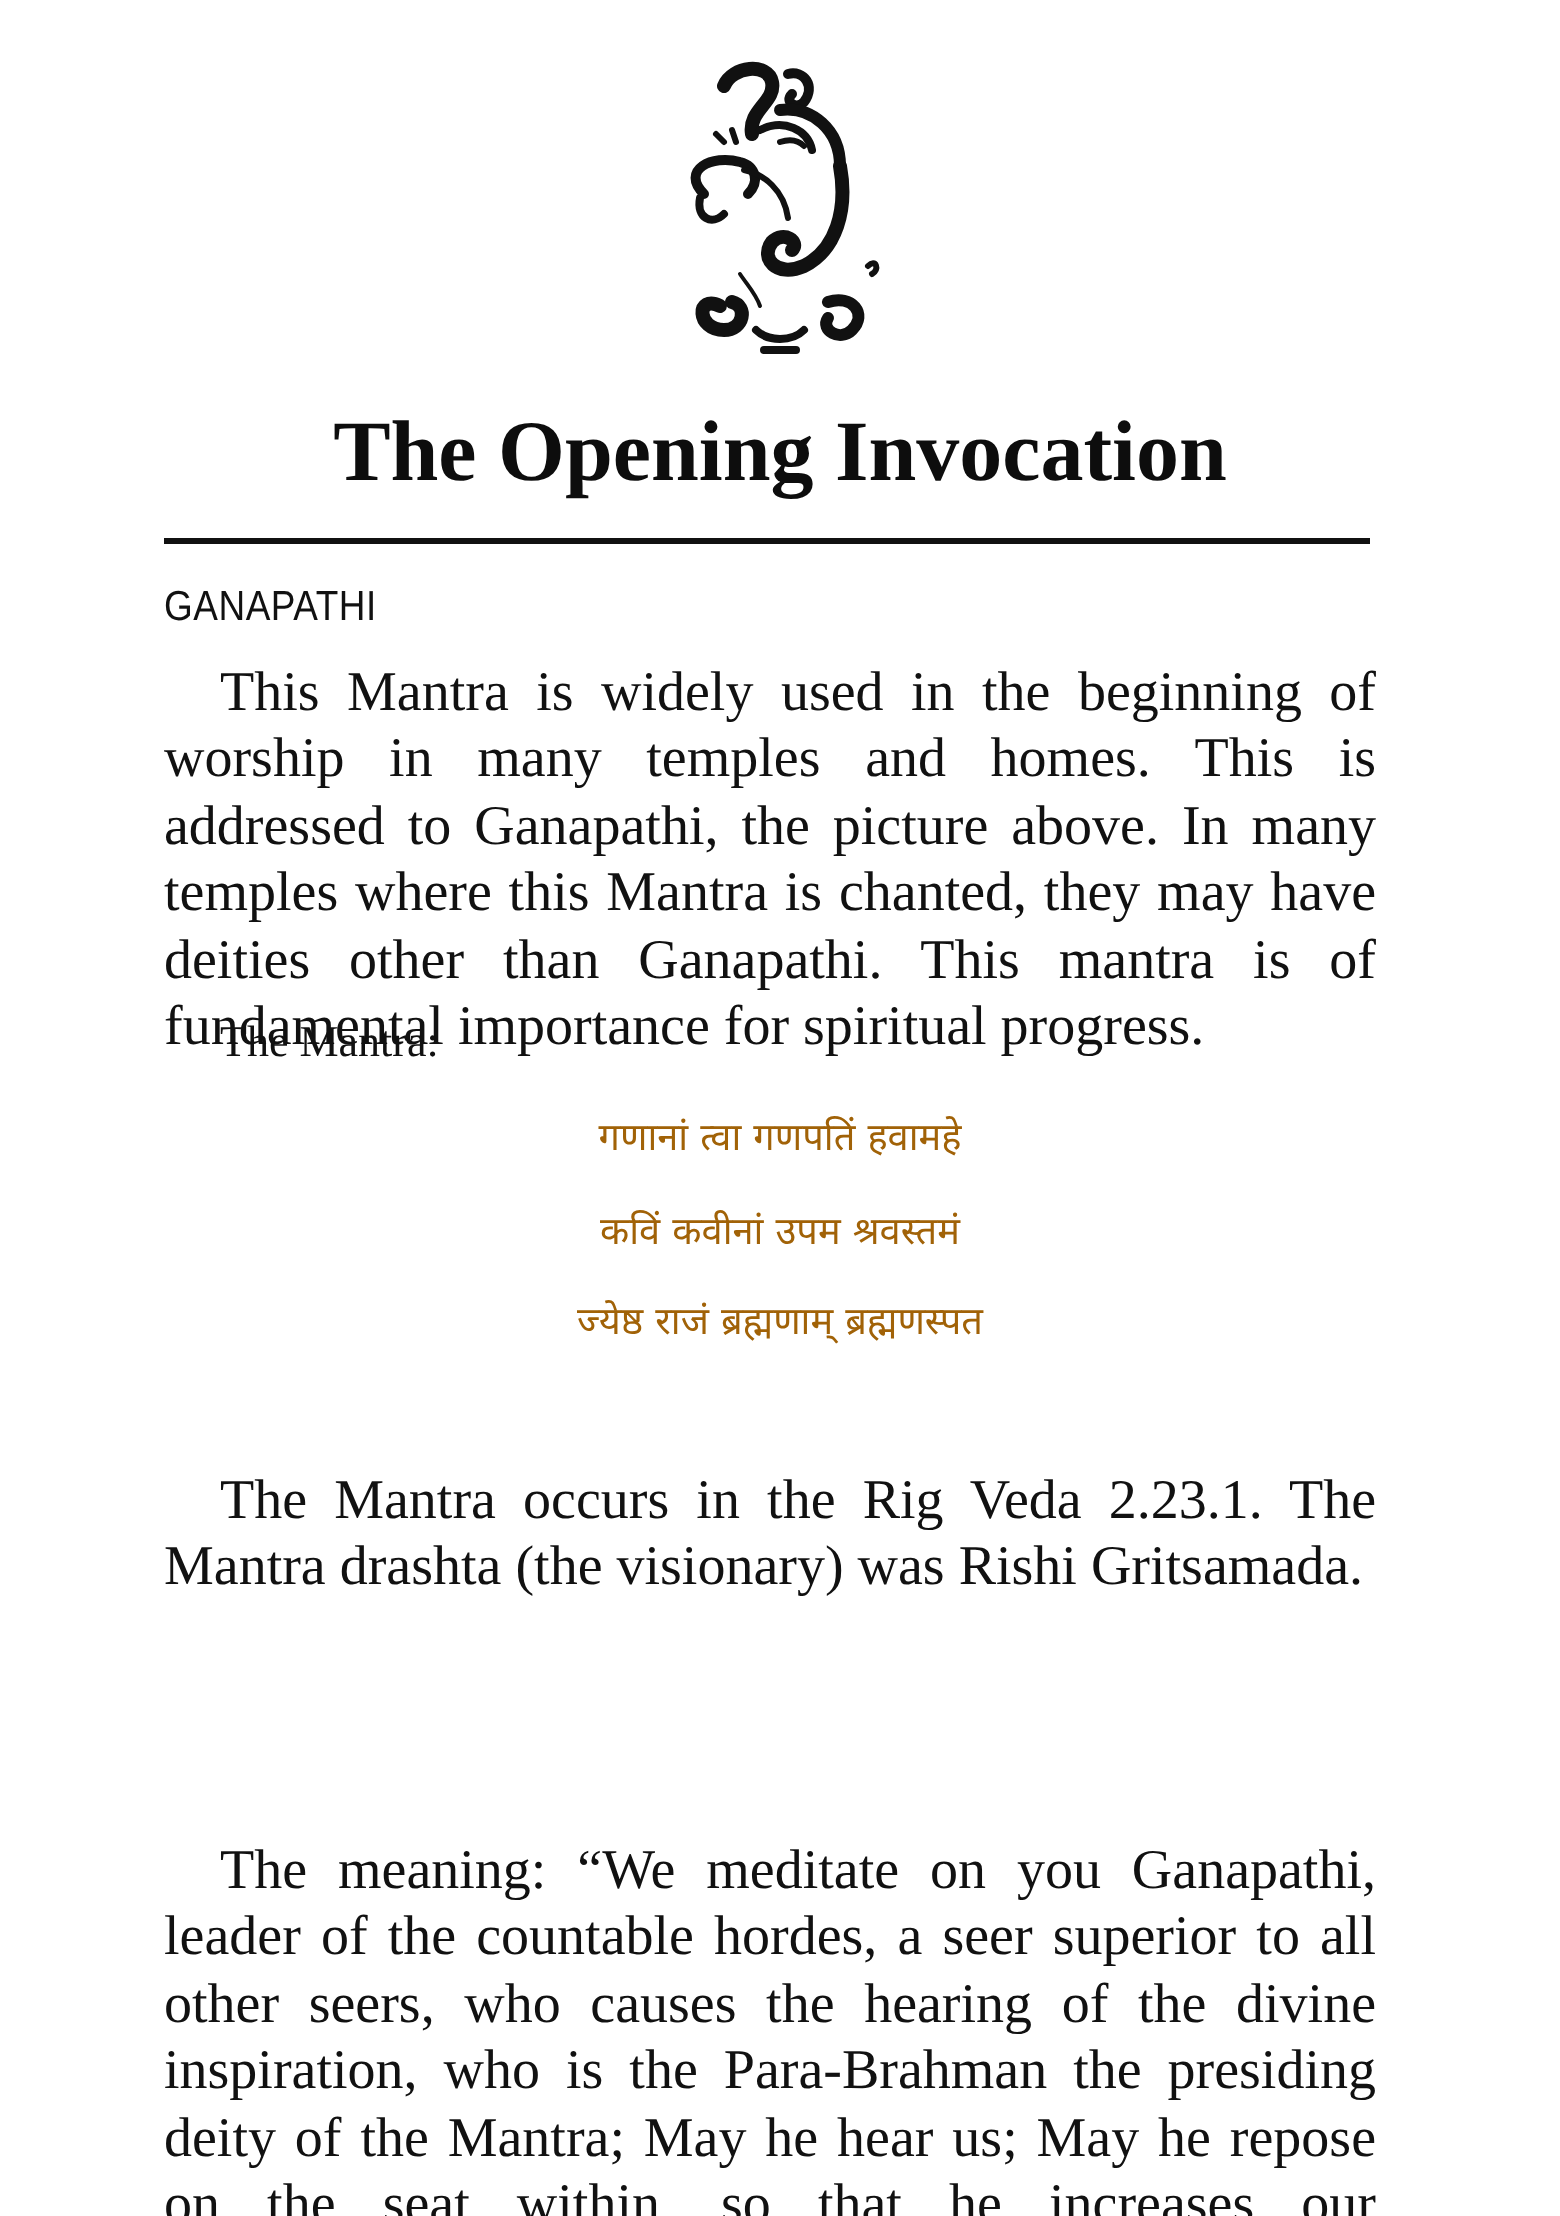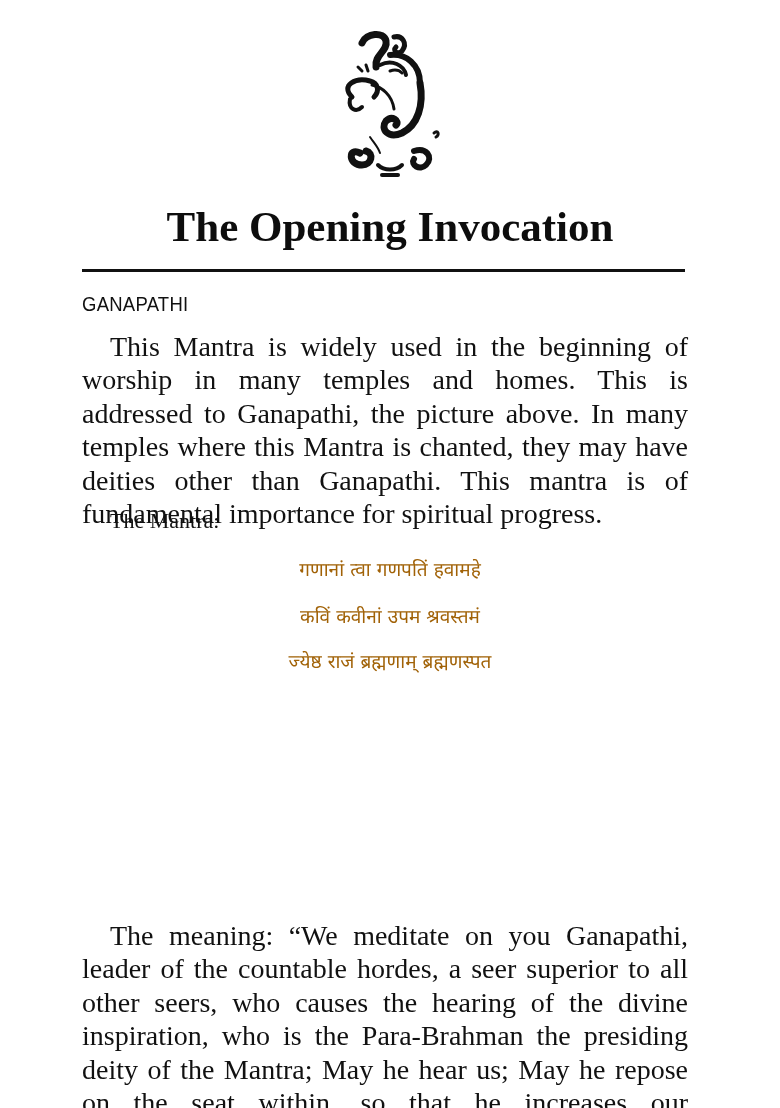--- a/index.html
+++ b/index.html
@@ -137,17 +137,18 @@
   <div class="section-label">GANAPATHI</div>
 
   <div class="para p1"><span class="indent"></span><span>This Mantra is widely used in the beginning of worship in many temples and homes. This is addressed to Ganapathi, the picture above. In many temples where this Mantra is chanted, they may have deities other than Ganapathi. This mantra is of fundamental importance for spiritual progress.</span></div>
 
   <div class="mantra-label">The Mantra:</div>
 
   <div class="verse v1">गणानां त्वा गणपतिं हवामहे</div>
   <div class="verse v3">ज्येष्ठ राजं ब्रह्मणाम् ब्रह्मणस्पत</div>
   <div class="verse v2">कविं कवीनां उपम श्रवस्तमं</div>
 
+  <div class="para p2"><span class="indent"></span><span>The Mantra occurs in the Rig Veda 2.23.1. The Mantra drashta (the visionary) was Rishi Gritsamada.</span></div>
 
 
   <div class="para p4"><span class="indent"></span><span>The meaning: “We meditate on you Ganapathi, leader of the countable hordes, a seer superior to all other seers, who causes the hearing of the divine inspiration, who is the Para-Brahman the presiding deity of the Mantra; May he hear us; May he repose on the seat within, so that he increases our awareness.”</span></div>
 
 </div>
 
 </body></html>

